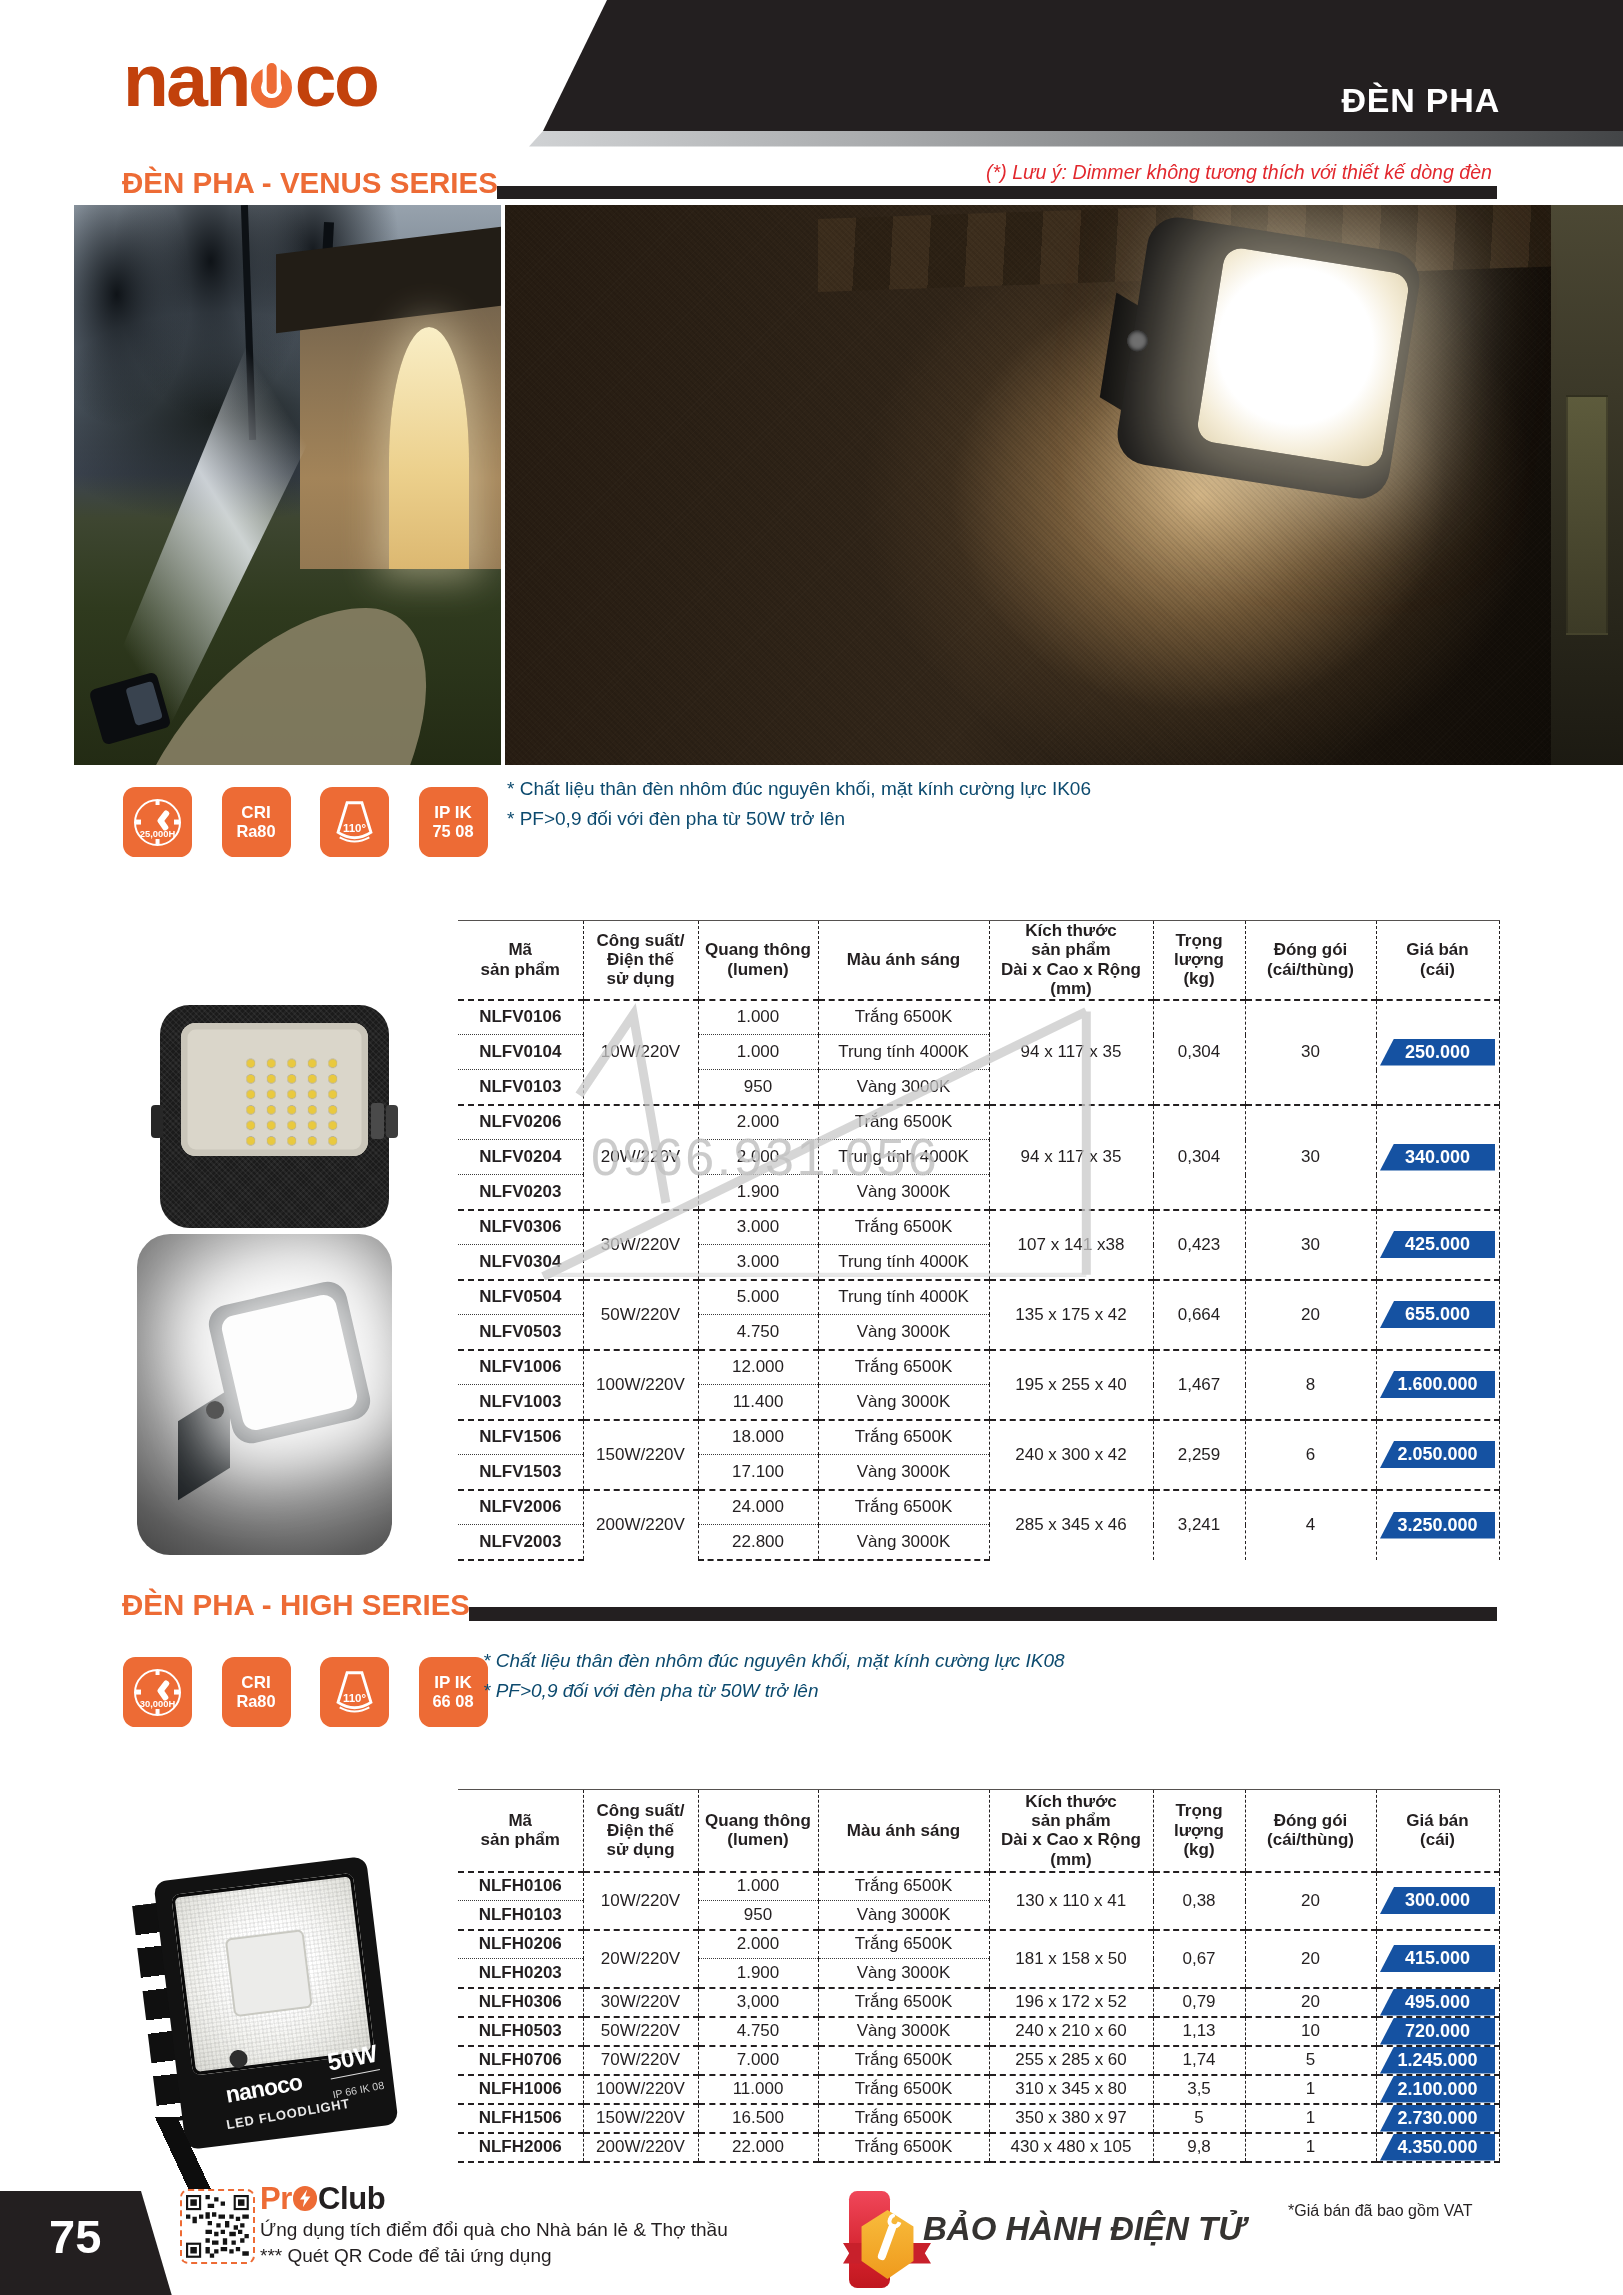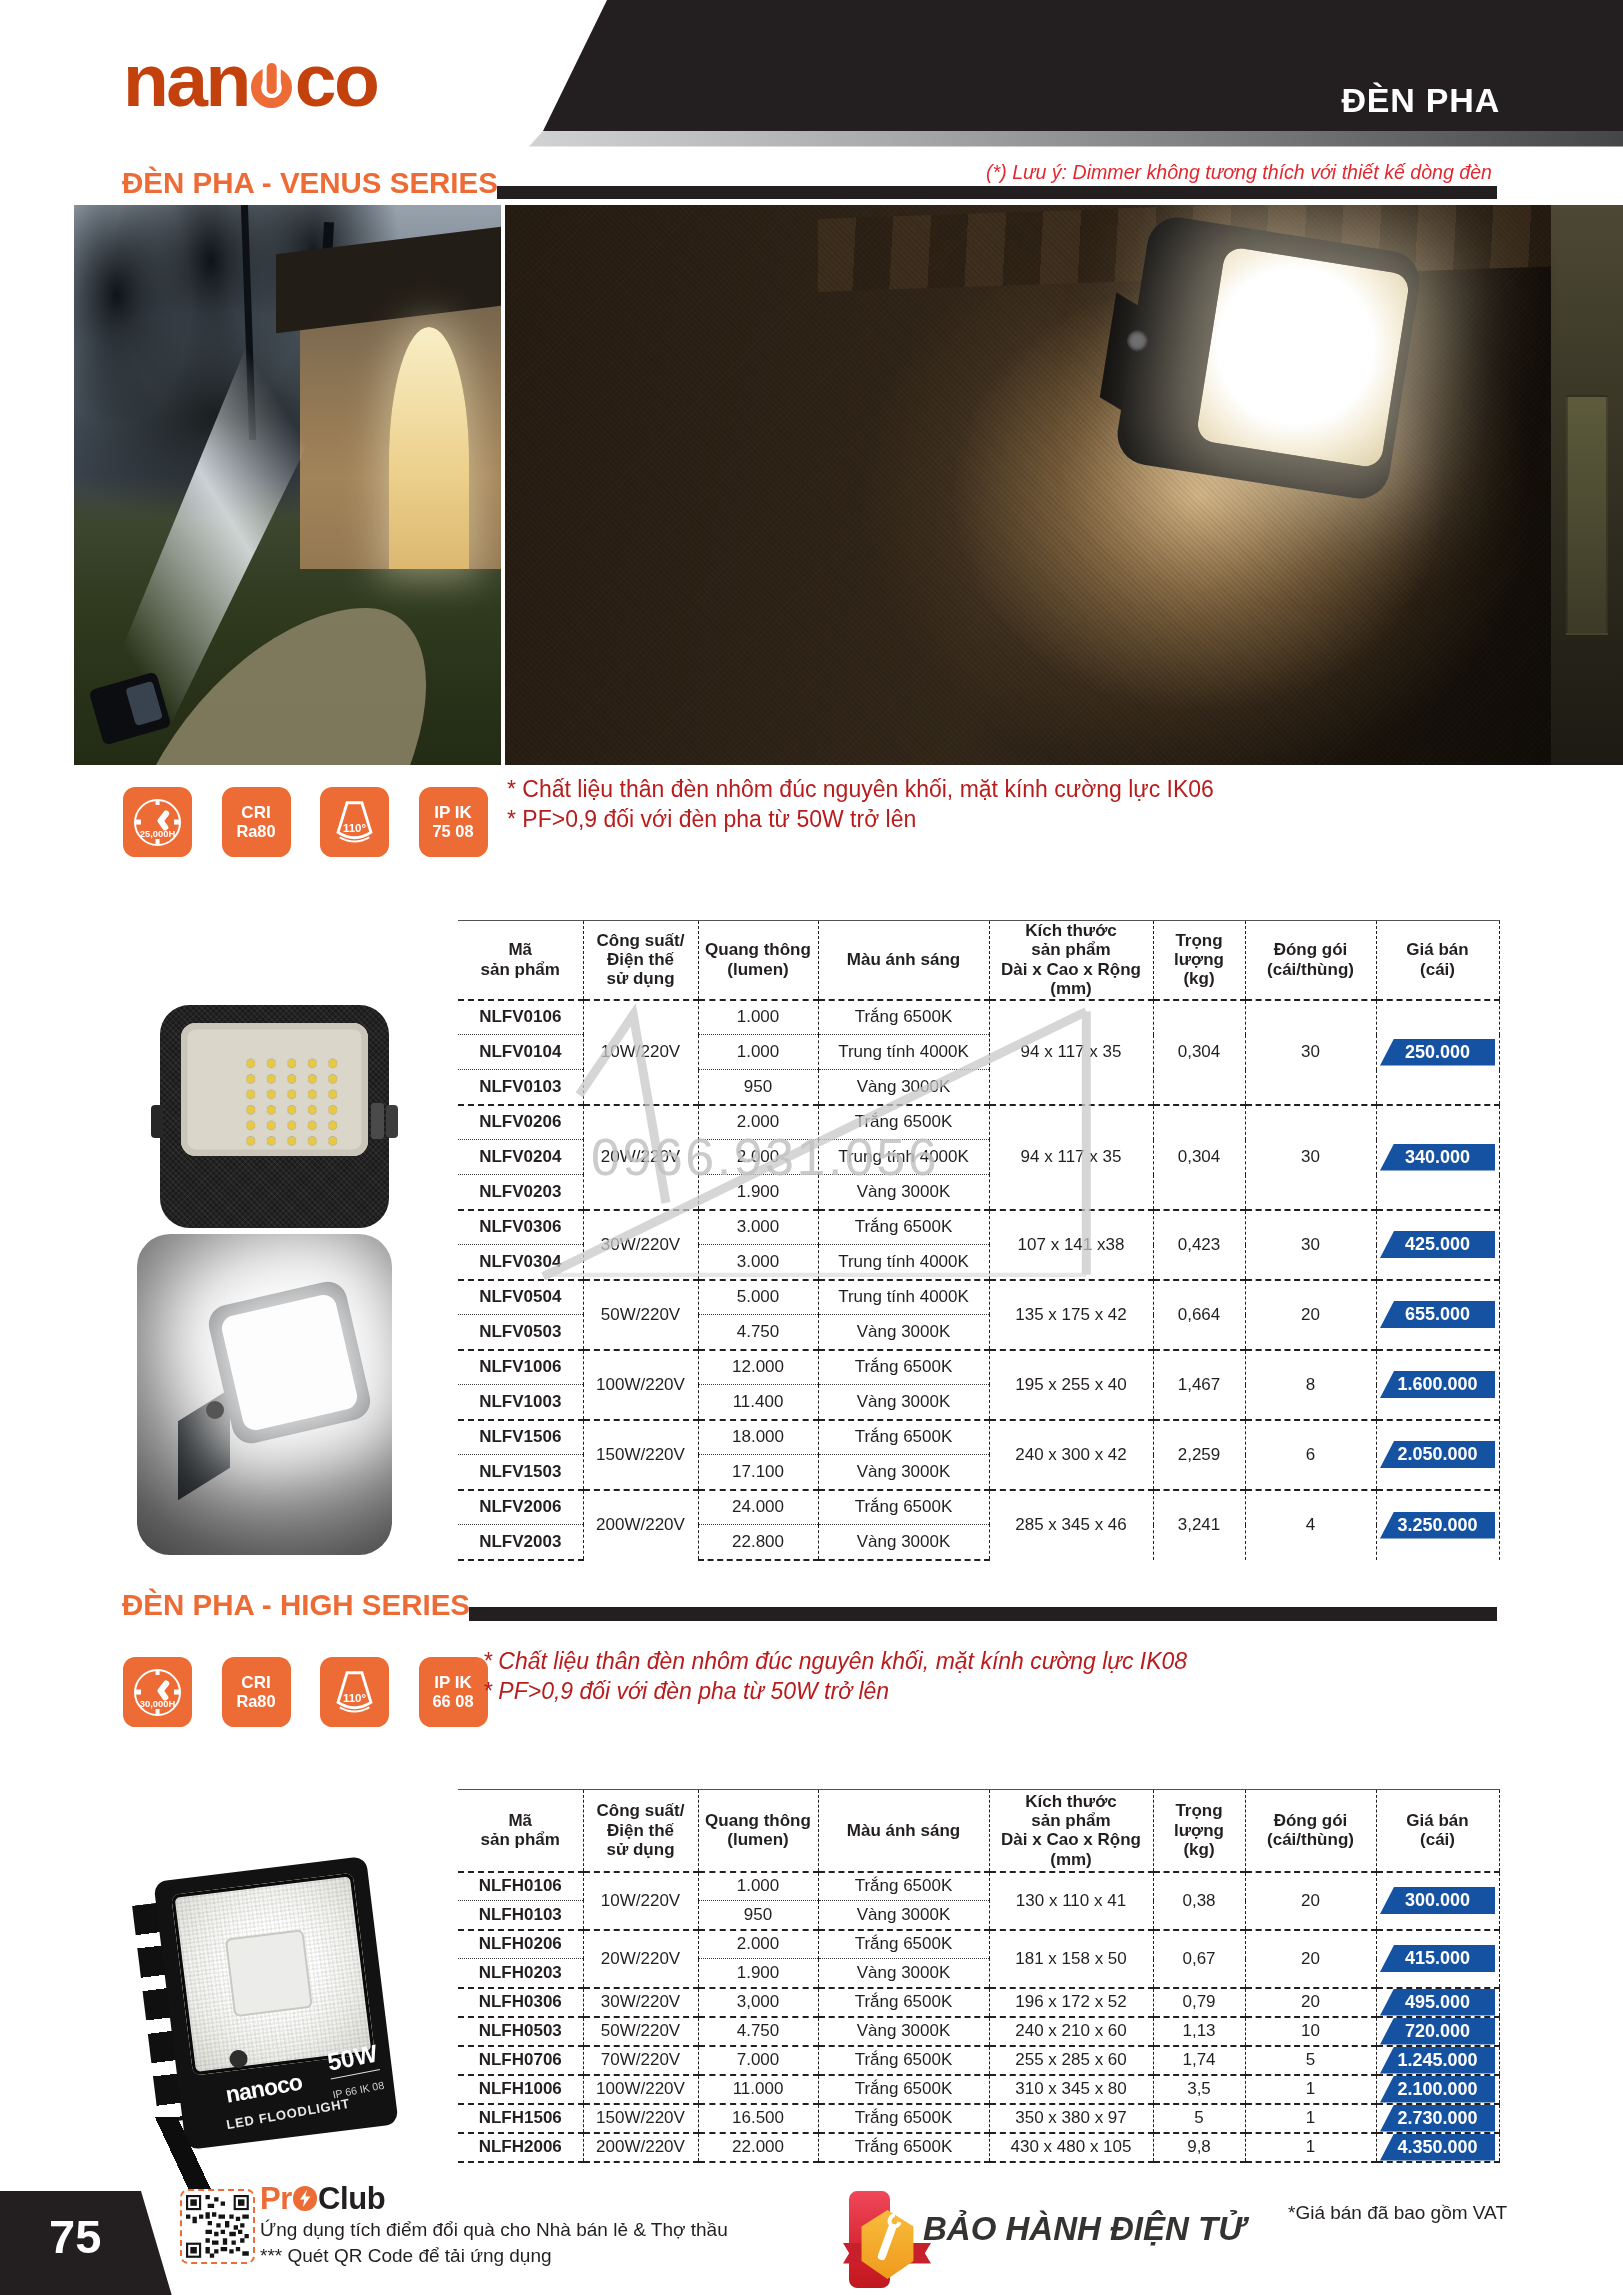--- a/index.html
+++ b/index.html
@@ -77,21 +77,21 @@
   .clock-face .t{position:absolute;background:#fff;}
   .clock-face .t1{left:50%;top:-0.8px;width:4.9px;height:5.7px;transform:translateX(-50%);}
   .clock-face .t2{left:50%;bottom:-0.8px;width:4.9px;height:5.7px;transform:translateX(-50%);}
   .clock-face .t3{left:-0.8px;top:50%;width:5.7px;height:4.9px;transform:translateY(-50%);}
   .clock-face .t4{right:-0.8px;top:50%;width:5.7px;height:4.9px;transform:translateY(-50%);}
   .clock-face .h1{position:absolute;left:46%;top:7.4px;width:5.7px;height:14.7px;background:#fff;border-radius:2.5px;transform:rotate(38deg);transform-origin:bottom center;}
   .clock-face .h2{position:absolute;left:48%;top:19.6px;width:5.7px;height:11.5px;background:#fff;border-radius:2.5px;transform:rotate(-35deg);transform-origin:top center;}
   .clock-face .lbl{position:absolute;left:0;right:0;bottom:4.1px;font-size:9.4px;font-weight:800;letter-spacing:0;}
 
   
-  .notes{position:absolute;font-size:23px;line-height:30px;color:#b91c1c;}
+  .notes{position:absolute;font-size:19px;line-height:30px;color:#0c4a6e;}
   .notes p{margin:0;}
   .notes.italic p{font-style:italic;}
 
   
   .tbl-mount{position:absolute;}
   table.spec{border-collapse:collapse;table-layout:fixed;width:1041px;color:#231F20;}
   table.spec th{font-size:17px;font-weight:700;line-height:1.14;white-space:pre-line;text-align:center;vertical-align:middle;
     border-bottom:2.5px dashed #231F20;border-top:0.8px solid #55514f;padding:0;}
   table.spec td{font-size:17px;text-align:center;vertical-align:middle;padding:0;}
   table.spec th + th, table.spec td.bl{border-left:1.6px dashed #231F20;}
@@ -172,21 +172,21 @@
   .warr-ribbon{position:absolute;left:843px;top:2243px;width:88px;height:20.5px;background:#C8202B;
     -webkit-clip-path:polygon(0 0,100% 0,93% 50%,100% 100%,0 100%,7% 50%);clip-path:polygon(0 0,100% 0,93% 50%,100% 100%,0 100%,7% 50%);}
   .warr-shield{position:absolute;left:858px;top:2210px;width:59px;height:69px;
     background:linear-gradient(180deg,#F8BC3C,#EF9A1D);
     -webkit-clip-path:polygon(50% 0,94% 24%,94% 74%,50% 100%,6% 74%,6% 24%);clip-path:polygon(50% 0,94% 24%,94% 74%,50% 100%,6% 74%,6% 24%);}
   .warr-shield i{position:absolute;left:25px;top:13px;width:8.2px;height:38px;background:#fff;border-radius:4.1px;transform:rotate(20deg);}
   .warr-shield i:before{content:"";position:absolute;left:-3.3px;top:-10.6px;width:14.7px;height:14.7px;border:4.1px solid #fff;border-radius:50%;
     box-sizing:border-box;background:transparent;
     -webkit-clip-path:polygon(0 0,40% 0,40% 45%,100% 45%,100% 100%,0 100%);clip-path:polygon(0 0,40% 0,40% 45%,100% 45%,100% 100%,0 100%);}
   .warr-text{position:absolute;left:923px;top:2210px;font-size:33px;font-weight:700;font-style:italic;color:#353331;}
-  .vat-note{position:absolute;left:1288px;top:2202px;font-size:19px;color:#231F20;}
+  .vat-note{position:absolute;left:1288px;top:2202px;font-size:16px;color:#231F20;}
 </style>
 </head>
 <body>
 
 <div class="page">
 
   <div class="banner-black"></div>
   <div class="banner-strip"></div>
   <div class="banner-title">ĐÈN PHA</div>
   <div class="logo"><span>nan</span><span class="pwr"><i></i></span><span>co</span></div>

